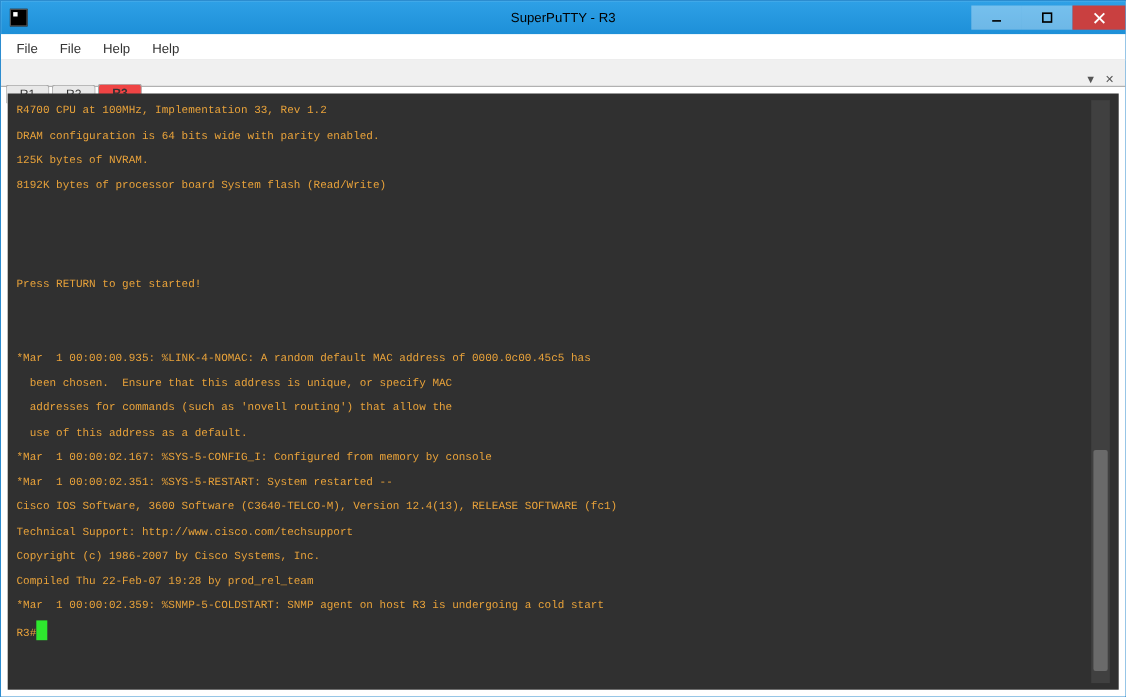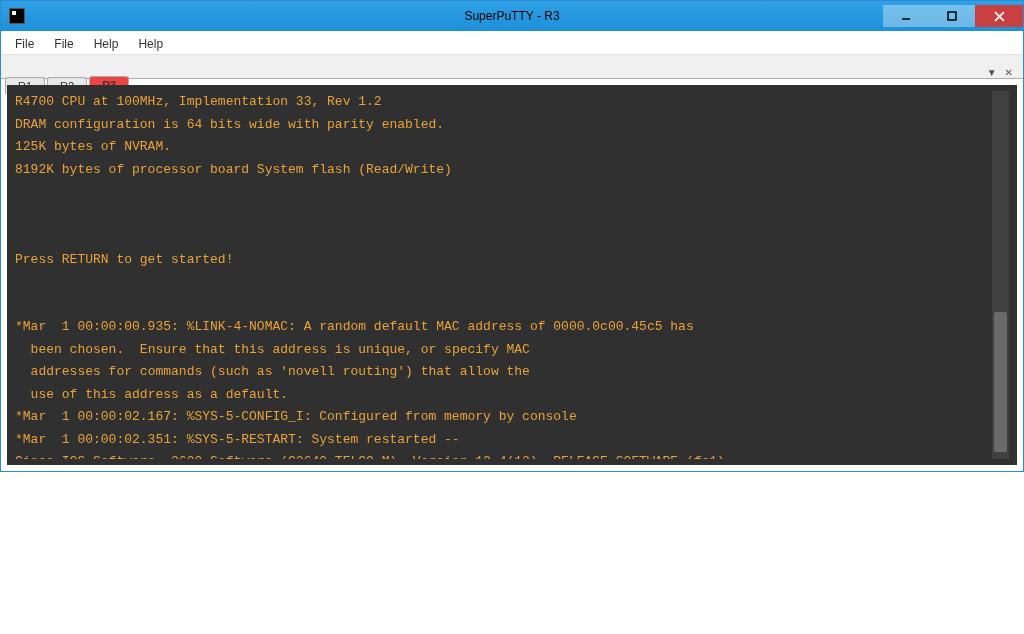--- a/index.html
+++ b/index.html
@@ -9,21 +9,21 @@
     }
     body {
       font-family: "Segoe UI", Tahoma, sans-serif;
       background: #fff;
       width: 1024px;
       height: 634px;
       overflow: hidden;
     }
     .window {
       width: 1024px;
-      height: 472px;
+      height: 634px;
       display: flex;
       flex-direction: column;
       background: #fff;
       border: 1px solid #2c8ccf;
     }
     .titlebar {
       height: 30px;
       background: linear-gradient(to bottom, #2ea0e6, #1e90d8);
       display: flex;
       align-items: center;
@@ -145,21 +145,21 @@
       flex: 1;
       background: #303030;
       padding: 6px 8px;
       overflow: hidden;
       position: relative;
       display: flex;
     }
     .terminal-text {
       flex: 1;
       font-family: "Courier New", monospace;
-      font-size: 13px;
+      font-size: 10px;
       line-height: 22.5px;
       color: #e8a23a;
       white-space: pre-wrap;
       word-break: break-all;
       overflow: hidden;
     }
     .cursor {
       display: inline-block;
       width: 10px;
       height: 18px;

